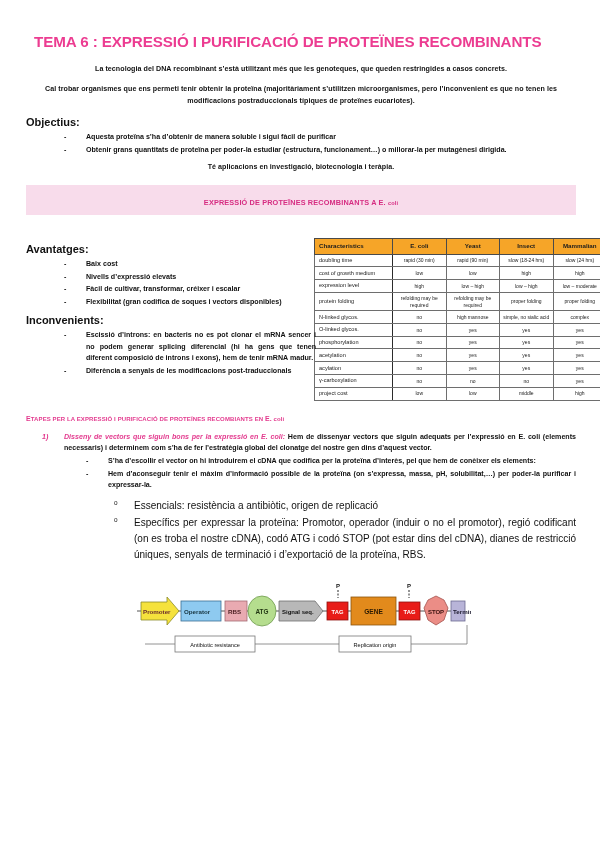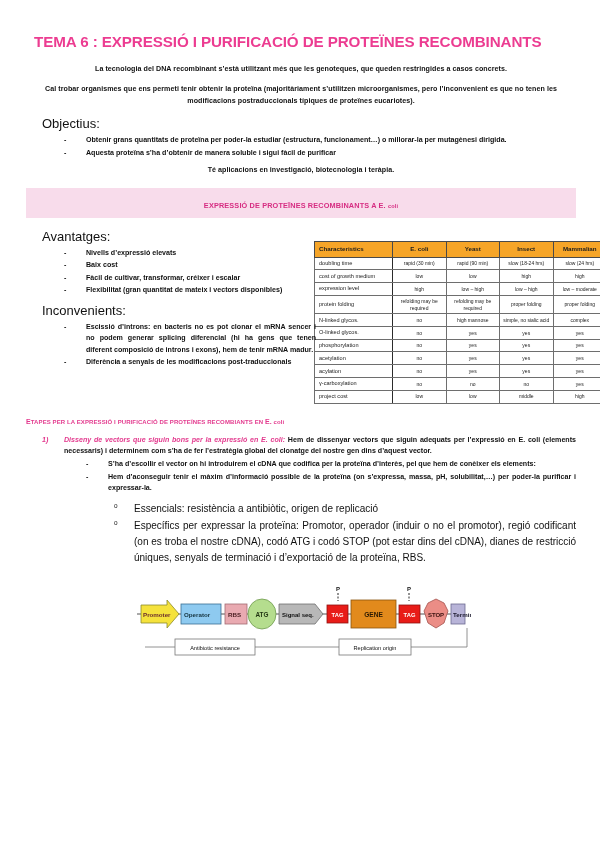--- a/index.html
+++ b/index.html
@@ -36,23 +36,23 @@
   p.para {
     font-size: 7.1px;
     font-weight: bold;
     line-height: 1.62;
     margin: 0 0 9px 0;
     color: #111;
     letter-spacing: 0.06px;
     text-align: center;
   }
   .label-bold {
-    font-size: 13px;
-    font-weight: normal;
-    margin: 0 0 4px 16px;
+    font-size: 11px;
+    font-weight: bold;
+    margin: 0 0 4px 0;
   }
   ul.dash {
     list-style: none;
     margin: 3px 0 6px 0;
     padding: 0 0 0 38px;
   }
   ul.dash > li {
     font-size: 7.1px;
     font-weight: bold;
     line-height: 1.62;
@@ -98,21 +98,21 @@
     color: #d62d82;
     font-weight: bold;
     font-size: 7.3px;
     letter-spacing: 0.15px;
   }
   .banner .banner-text .small {
     font-size: 5.6px;
   }
   .two-col {
     display: flex;
-    align-items: flex-start;
+    align-items: center;
     gap: 0px;
   }
   .col-left {
     width: 290px;
     flex: 0 0 290px;
   }
   .col-right {
     flex: 1 1 auto;
     padding-top: 12px;
   }
@@ -207,39 +207,39 @@
 <div class="page">
   <div class="content">
 
     <h1 class="doc-title">TEMA 6 : EXPRESSIÓ I PURIFICACIÓ DE PROTEÏNES RECOMBINANTS</h1>
 
     <p class="para">La tecnologia del DNA recombinant s’està utilitzant més que les genoteques, que queden restringides a casos concrets.</p>
     <p class="para">Cal trobar organismes que ens permeti tenir obtenir la proteïna (majoritàriament s’utilitzen microorganismes, pero l’inconvenient es que no tenen les modificacions postraduccionals típiques de proteïnes eucariotes).</p>
 
     <div class="label-bold">Objectius:</div>
     <ul class="dash">
+      <li>Aquesta proteïna s’ha d’obtenir de manera soluble i sigui fàcil de purificar</li>
       <li>Obtenir grans quantitats de proteïna per poder-la estudiar (estructura, funcionament…) o millorar-la per mutagènesi dirigida.</li>
-      <li>Aquesta proteïna s’ha d’obtenir de manera soluble i sigui fàcil de purificar</li>
     </ul>
 
     <p class="para">Té aplicacions en investigació, biotecnologia i teràpia.</p>
 
     <div class="banner">
       <span class="banner-text"><span>EXPRESSIÓ DE PROTEÏNES RECOMBINANTS A E.</span> <span class="small">coli</span></span>
     </div>
 
     <div class="two-col">
       <div class="col-left">
 
         <div class="label-bold">Avantatges:</div>
         <ul class="dash">
+          <li>Baix cost</li>
           <li>Nivells d’expressió elevats</li>
-          <li>Baix cost</li>
           <li>Fàcil de cultivar, transformar, créixer i escalar</li>
-          <li>Flexibilitat (gran quantitat de mateix i vectors disponibles)</li>
+          <li>Flexibilitat (gran codifica de soques i vectors disponibles)</li>
         </ul>
 
         <div class="label-bold">Inconvenients:</div>
         <ul class="dash">
           <li>Escissió d’introns: en bacteris no es pot clonar el mRNA sencer i no podem generar splicing diferencial (hi ha gens que tenen diferent composició de introns i exons), hem de tenir mRNA madur.</li>
           <li>Diferència a senyals de les modificacions post-traduccionals</li>
         </ul>
 
       </div>
       <div class="col-right">

